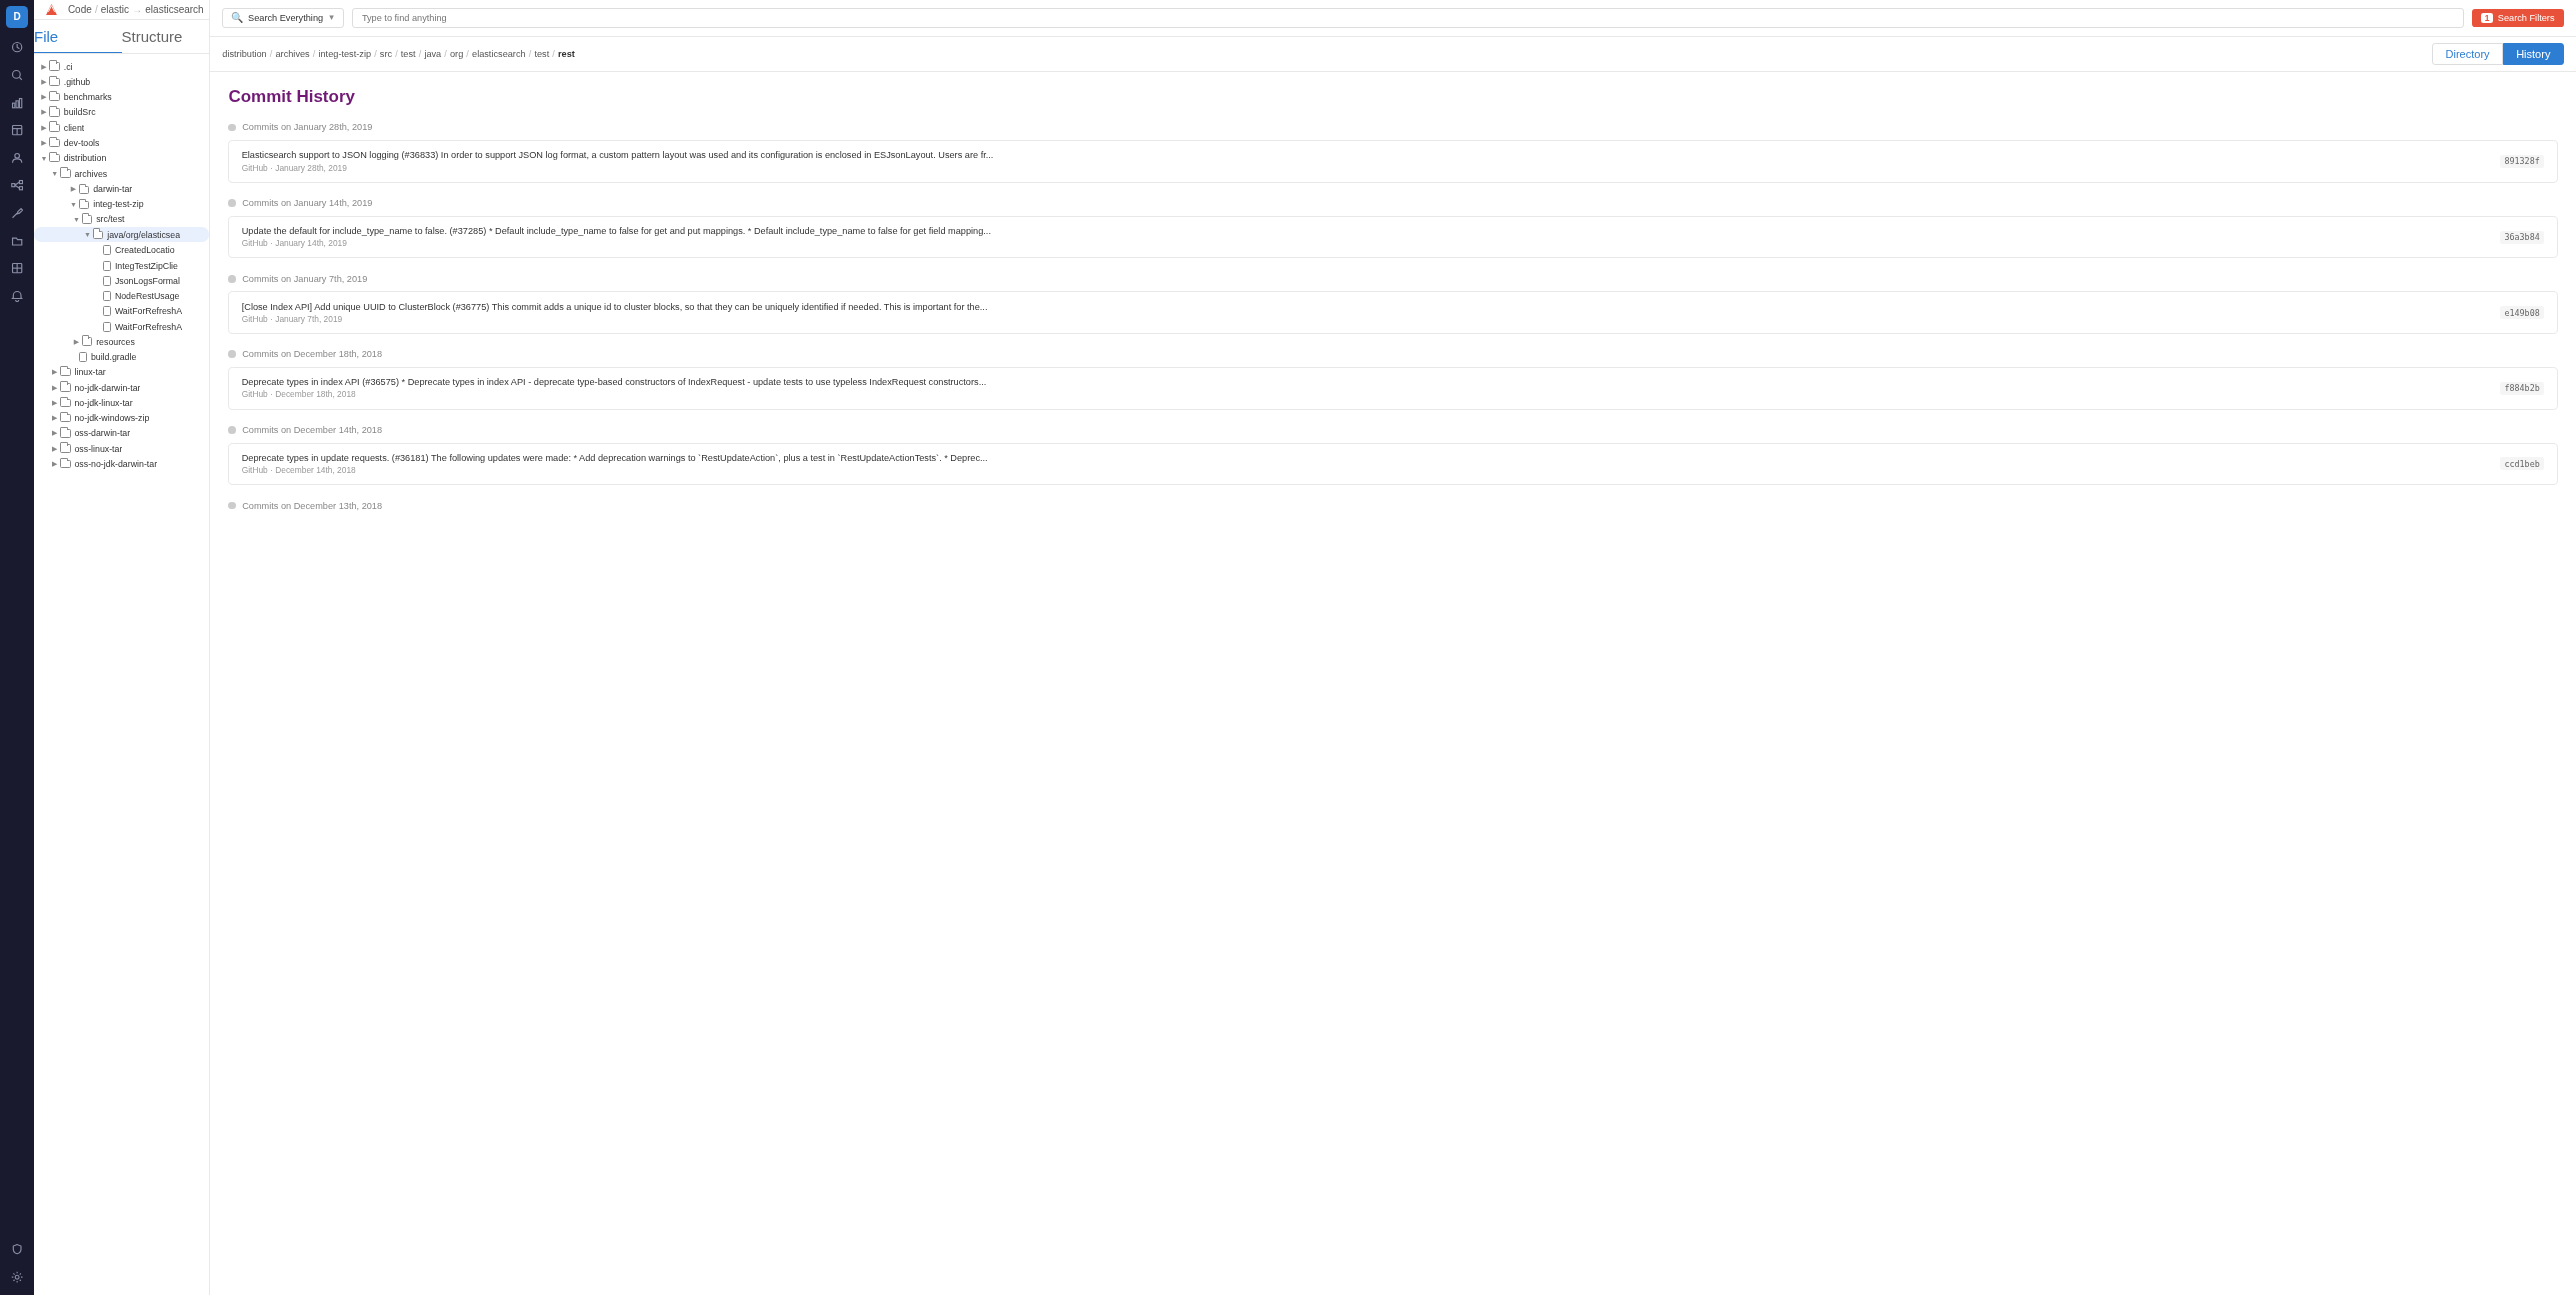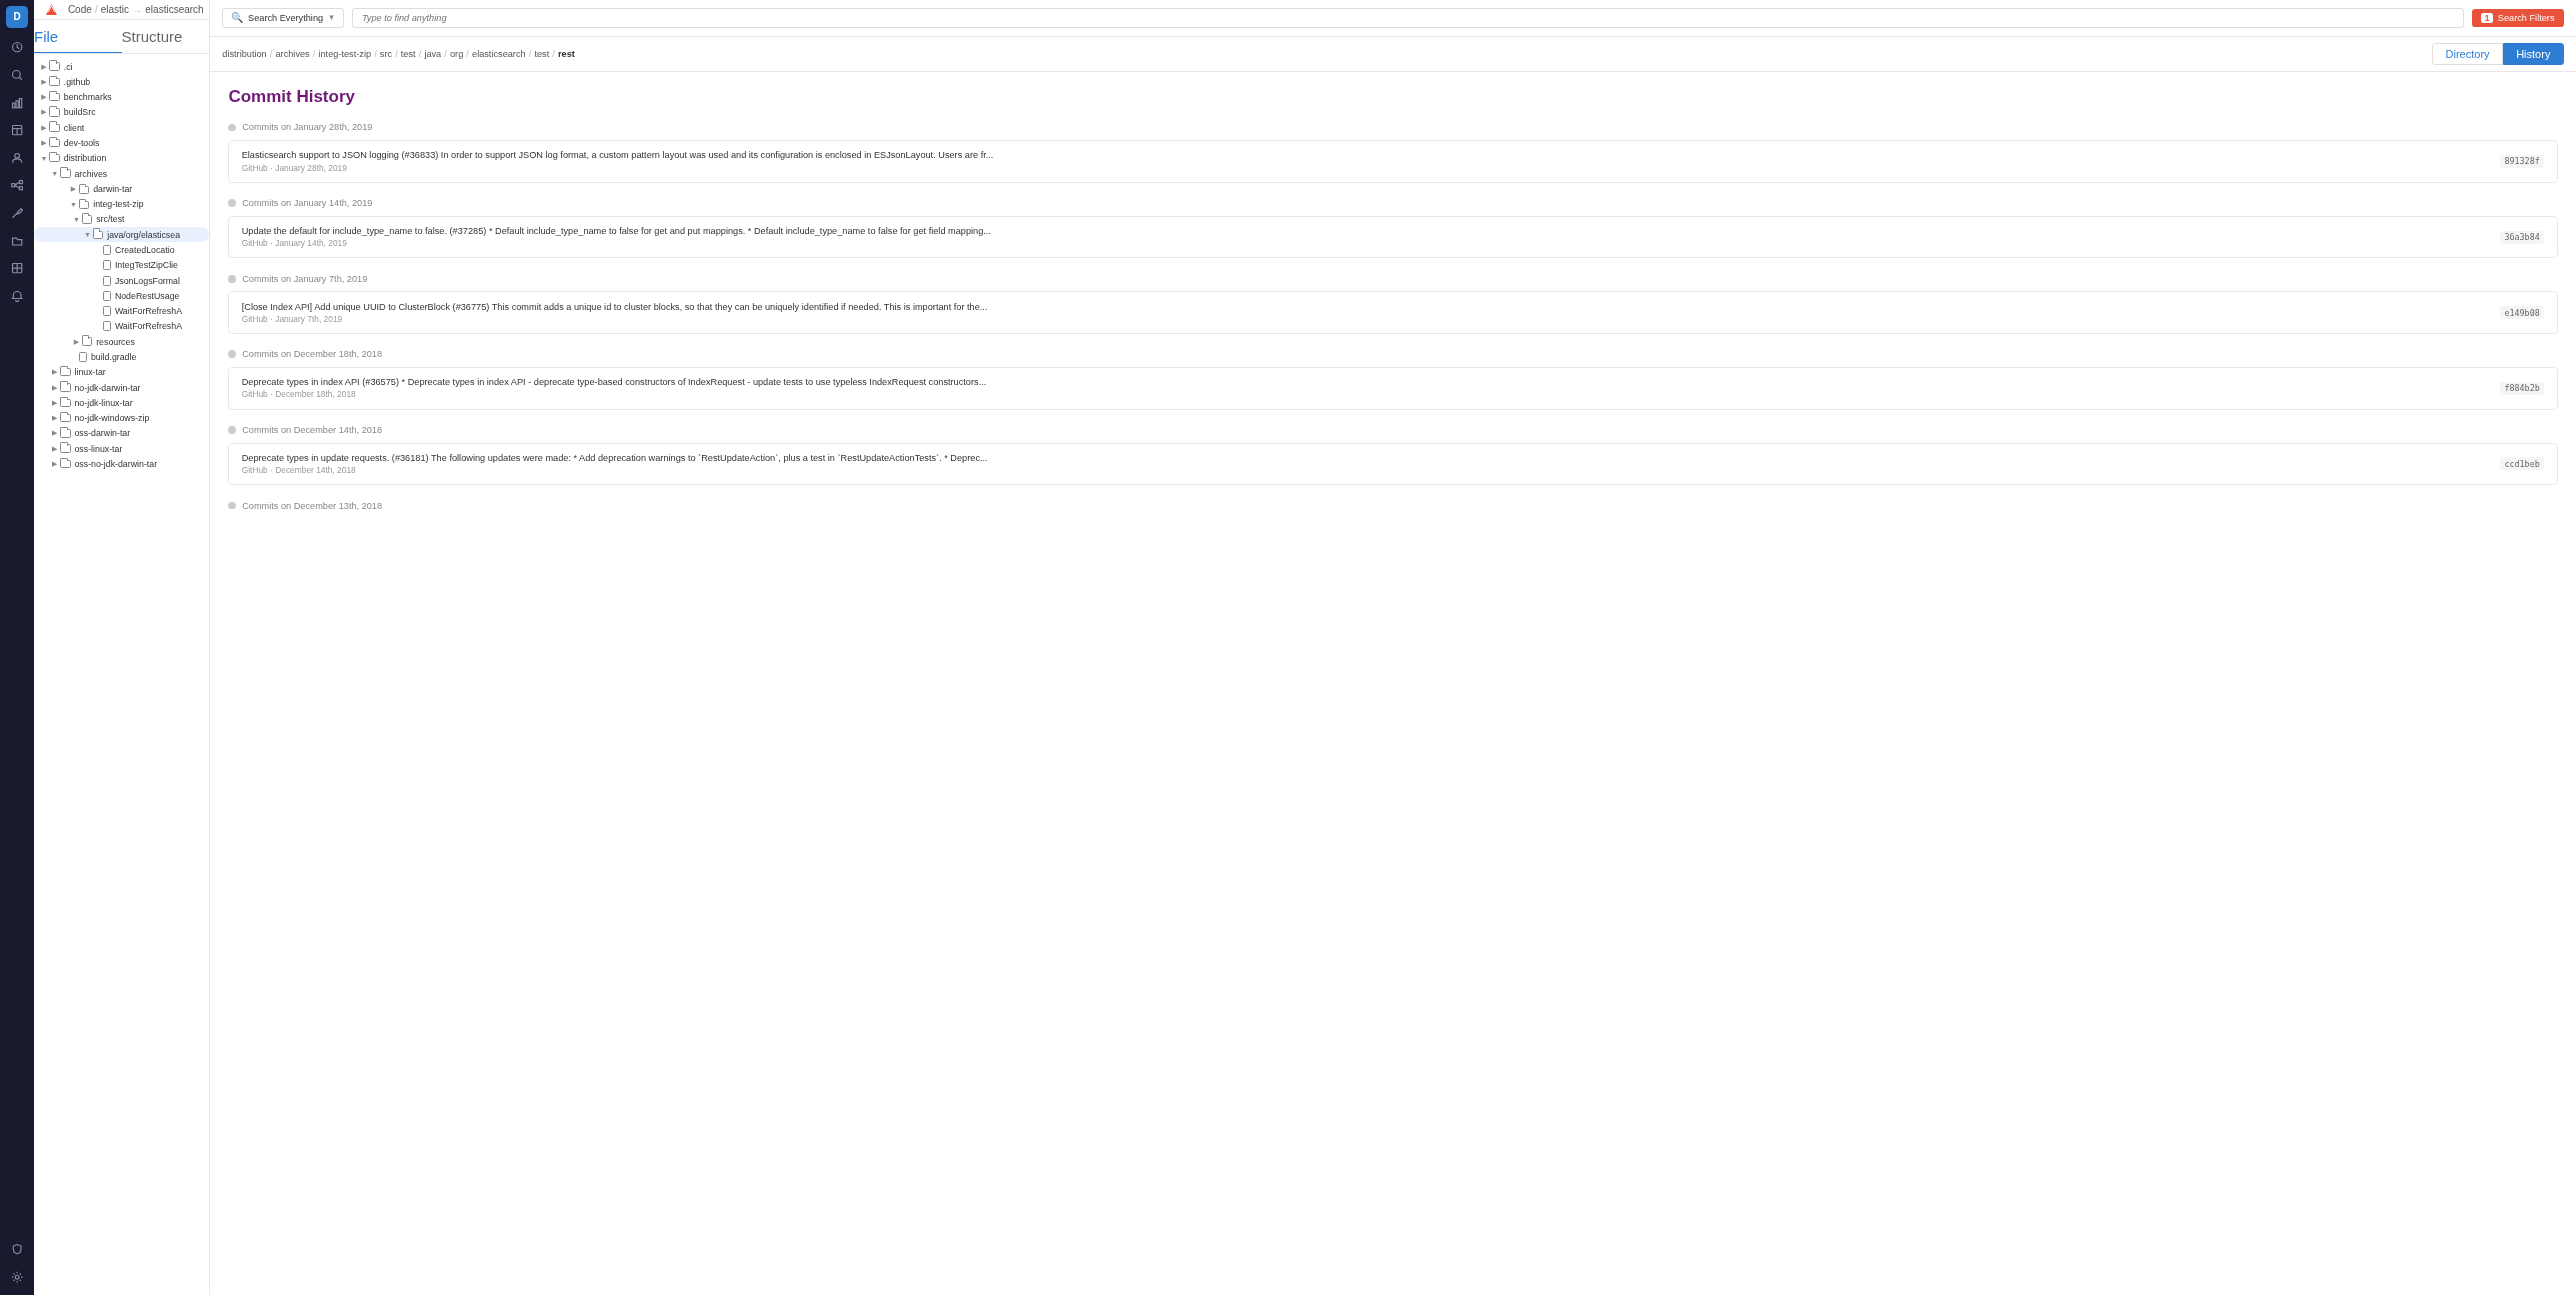--- a/index.html
+++ b/index.html
@@ -83,21 +83,21 @@
       margin-right: 3.8px; flex-shrink: 0; background: #fff;
     }
     .tree-label { overflow: hidden; text-overflow: ellipsis; }
 
     
     .indent-0 { padding-left: 4.6px; }
     .indent-1 { padding-left: 15.3px; }
     .indent-2 { padding-left: 34px; align-items: flex-end; }
     .indent-3 { padding-left: 37px; }
     .indent-4 { padding-left: 48px; border-radius: 7px; }
-    .indent-5 { padding-left: 58px; }
+    .indent-5 { padding-left: 58px; align-items: flex-end; }
 
     
     .main {
       flex: 1; display: flex; flex-direction: column; overflow: hidden;
     }
 
     
     .topbar {
       height: 20px; display: flex; align-items: center;
       padding: 0 9.2px; gap: 7.7px;
@@ -122,21 +122,20 @@
       display: flex; align-items: center; gap: 4.6px;
       border: 0.8px solid #ddd; border-radius: 3.1px;
       padding: 3.8px 7.7px; cursor: pointer; font-size: 9.2px; color: #333;
       background: #fff;
     }
     .search-selector-icon { color: #888; font-size: 10px; }
     .search-input {
       flex: 1; border: 0.8px solid #ddd; border-radius: 3.1px;
       padding: 3.8px 9.2px; font-size: 9.2px; color: #888;
       outline: none;
-      font-style: italic;
     }
     .search-filters-btn {
       display: flex; align-items: center; gap: 4.6px;
       background: #e8523a; color: #fff;
       border: none; border-radius: 3.1px; padding: 3.8px 9.2px;
       font-size: 9.2px; cursor: pointer;
     }
     .filter-badge {
       background: #fff; color: #e8523a;
       border-radius: 2.3px; padding: 0 3.8px; font-weight: 700; font-size: 8.4px;

